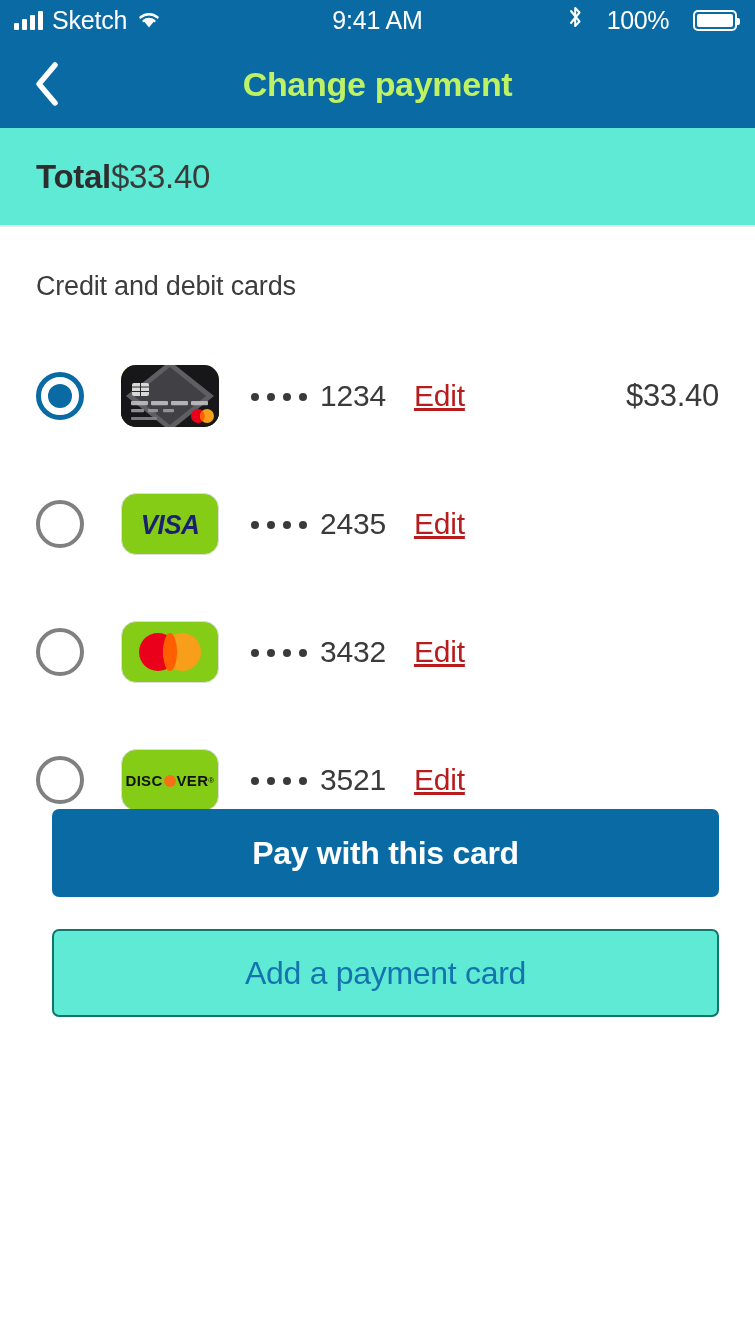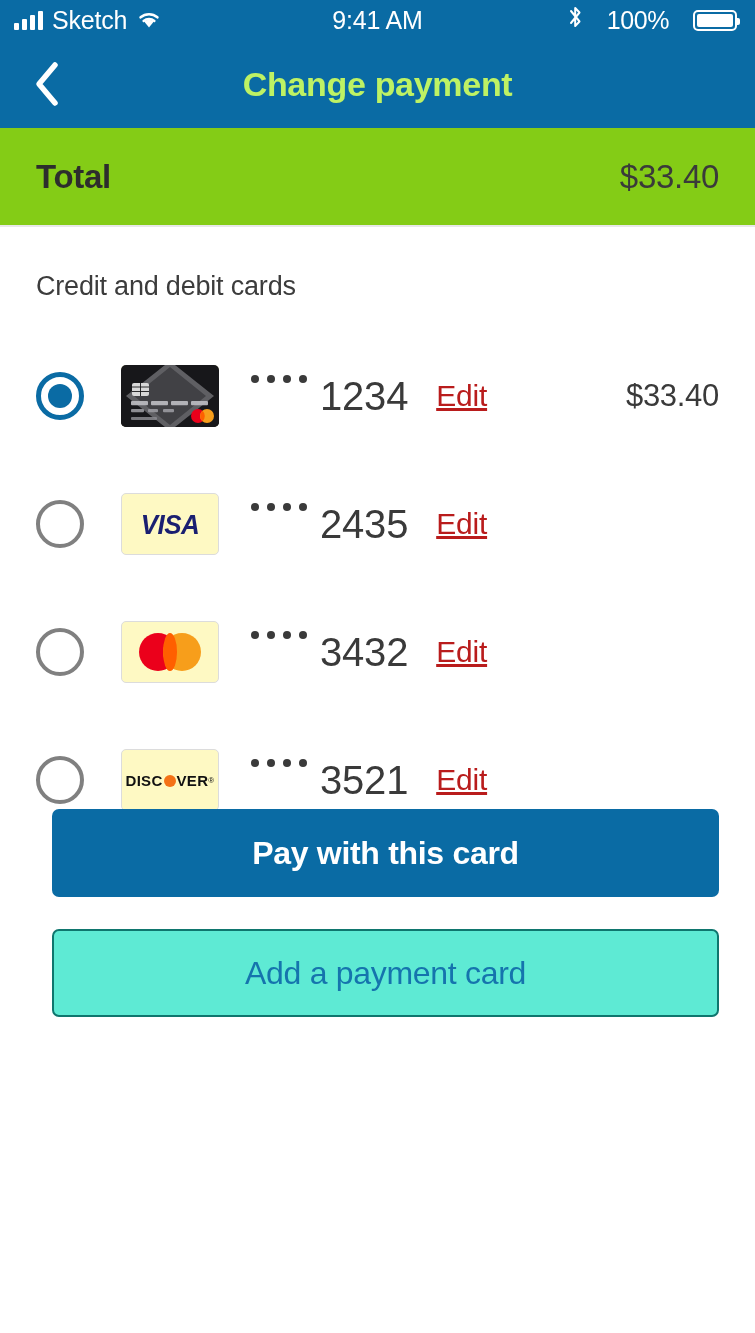--- a/index.html
+++ b/index.html
@@ -135,25 +135,25 @@
     font-weight: bold;
     letter-spacing: -0.3px;
   }
 
   
   .total-row {
     height: 99px;
     flex: 0 0 auto;
     display: flex;
     align-items: center;
-    justify-content: space-between;
+    justify-content: flex-start;
     padding: 0 36px;
     box-sizing: border-box;
     border-bottom: 2px solid #e8e8e8;
-    background: #84cc16;
+    background: #5eead4;
   }
   .total-label {
     font-size: 33px;
     font-weight: bold;
     color: #2d2d2d;
     letter-spacing: -0.3px;
   }
   .total-amount {
     font-size: 33px;
     color: #3a3a3a;
@@ -206,40 +206,40 @@
     width: 24px;
     height: 24px;
     border-radius: 50%;
     background: #0a6ba4;
   }
   .card-art {
     flex: 0 0 auto;
     width: 98px;
     height: 62px;
     margin-left: 37px;
-    border-radius: 5px;
+    border-radius: 15px;
     overflow: hidden;
-    background: #fef9c3;
+    background: #84cc16;
     position: relative;
   }
   .card-art.framed {
     border: 1px solid #dcdcdc;
     box-sizing: border-box;
     display: flex;
     align-items: center;
     justify-content: center;
   }
   .digits {
     margin-left: 32px;
-    font-size: 40px;
+    font-size: 30px;
     color: #3a3a3a;
     letter-spacing: -0.2px;
     white-space: nowrap;
     display: flex;
-    align-items: flex-start;
+    align-items: center;
   }
   .dots {
     display: inline-flex;
     align-items: center;
     gap: 8px;
     margin-right: 13px;
     position: relative;
     top: 1px;
   }
   .dots i {

